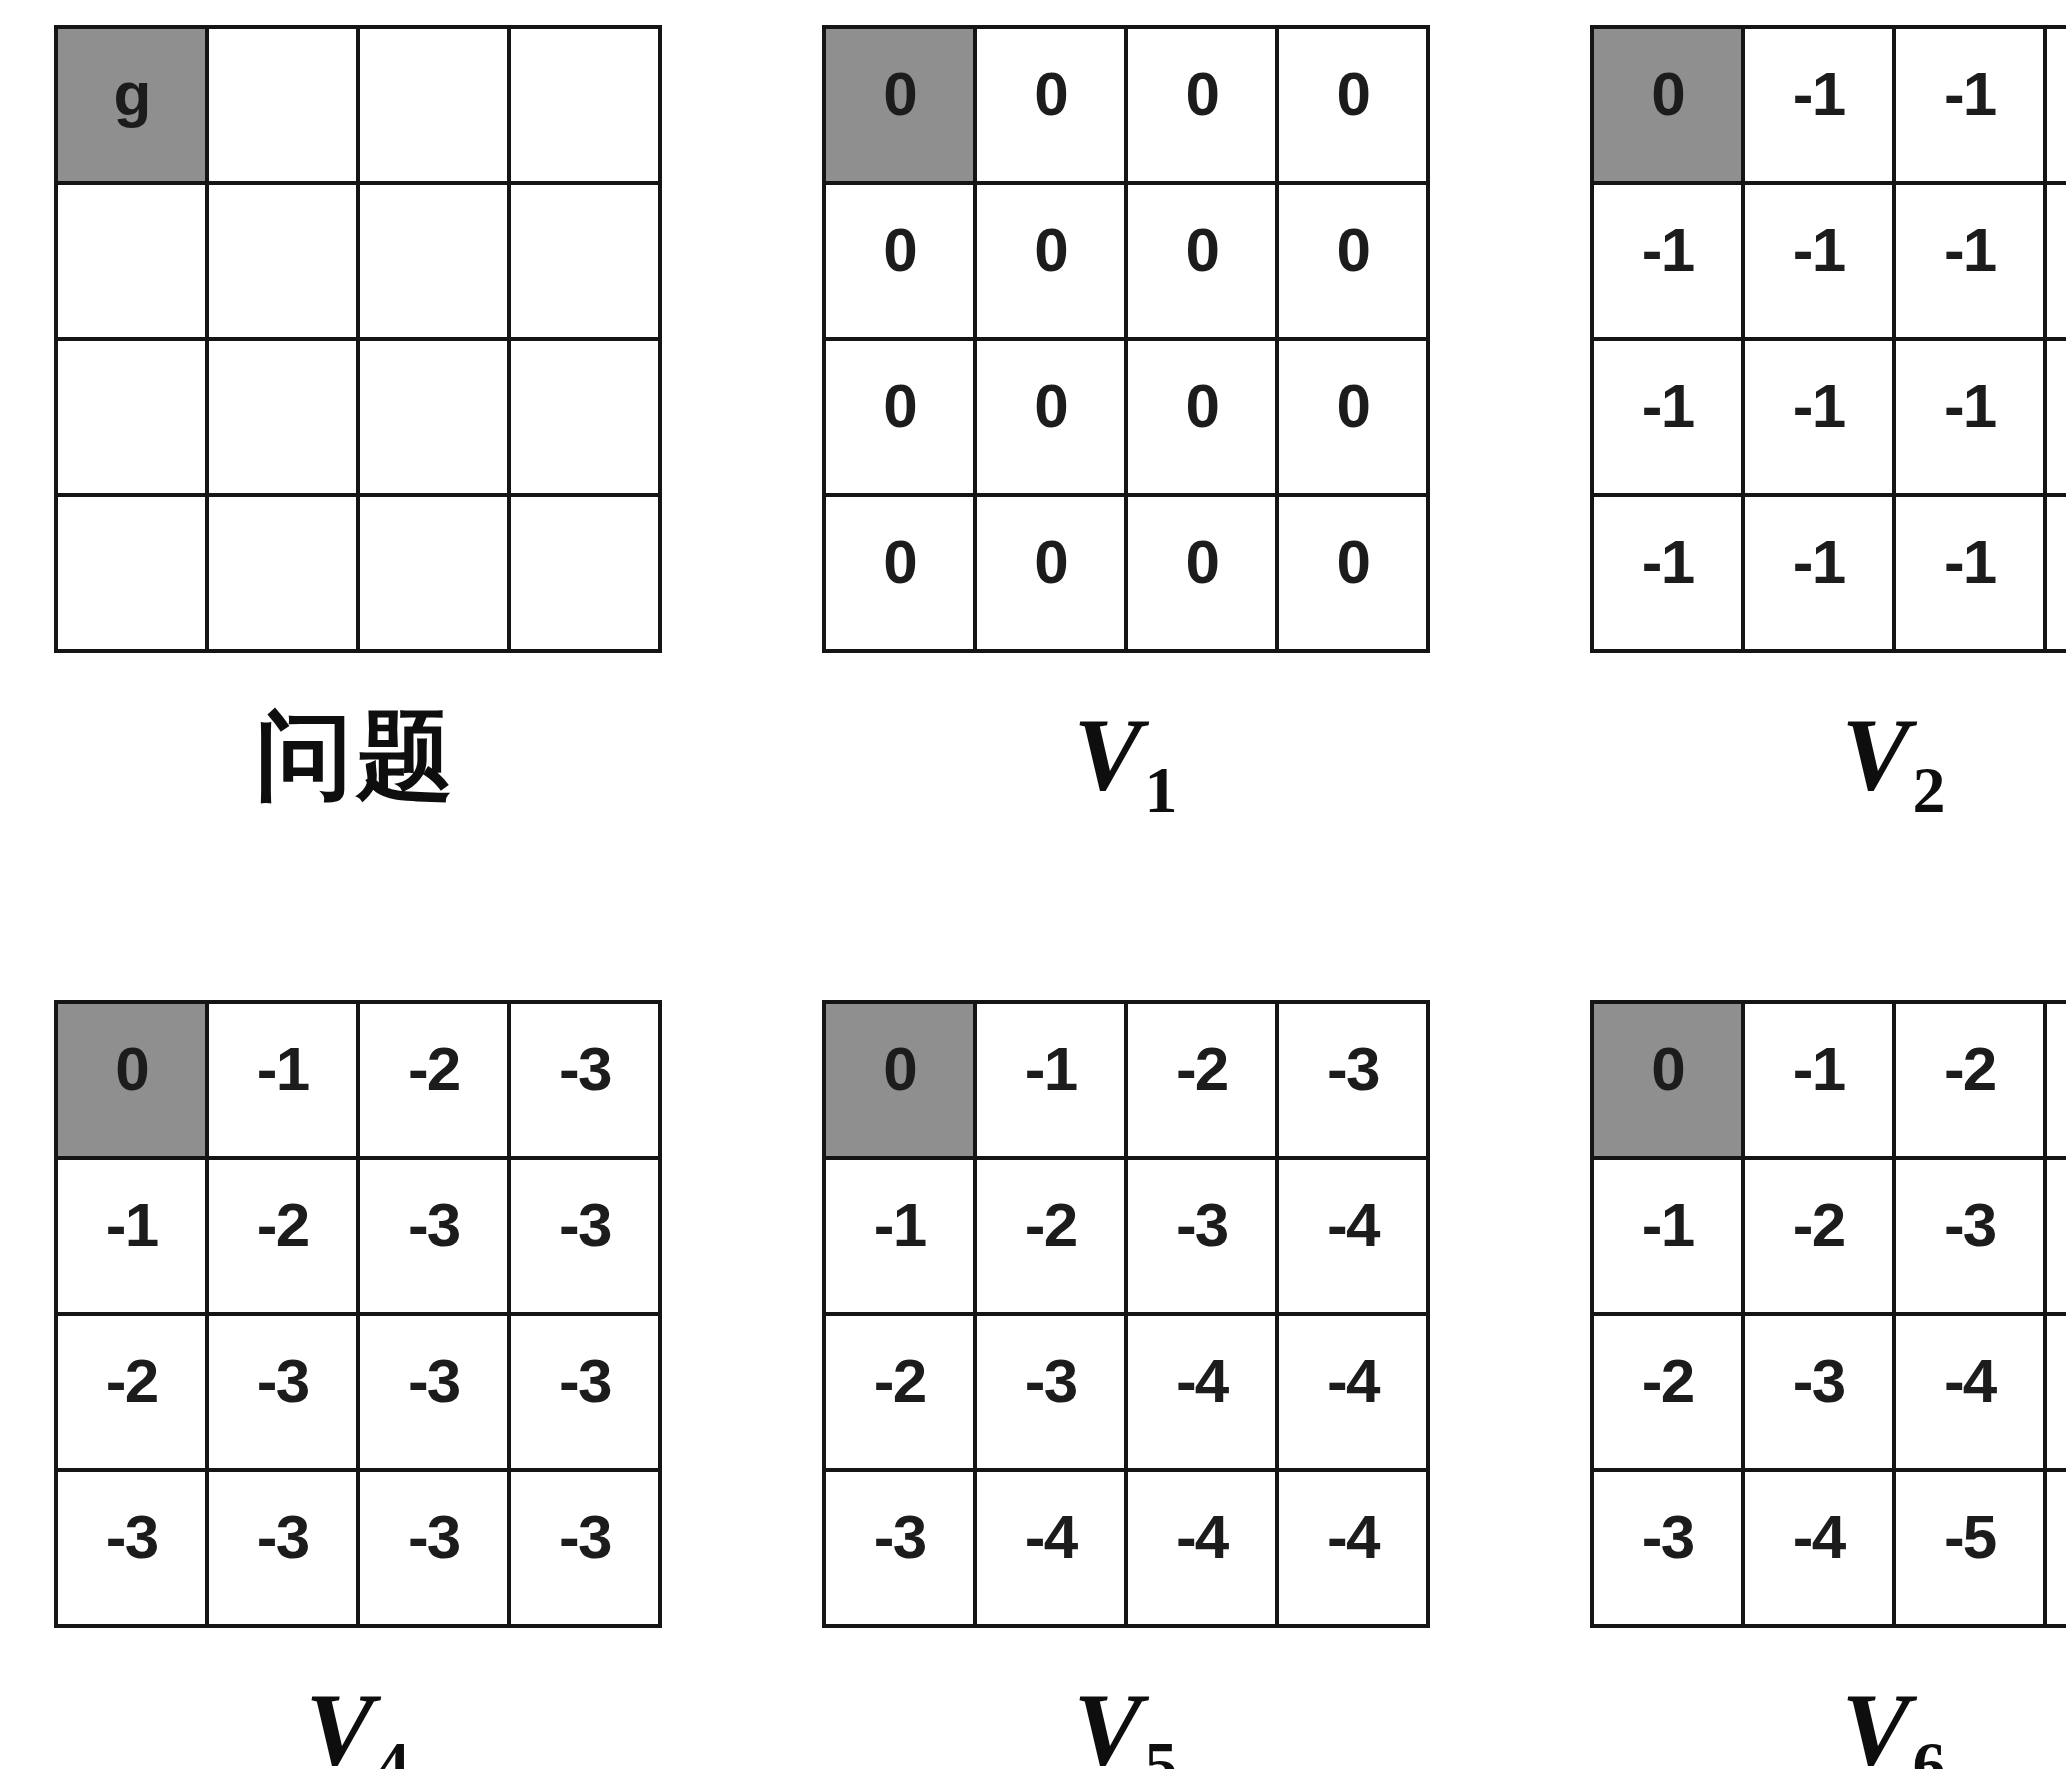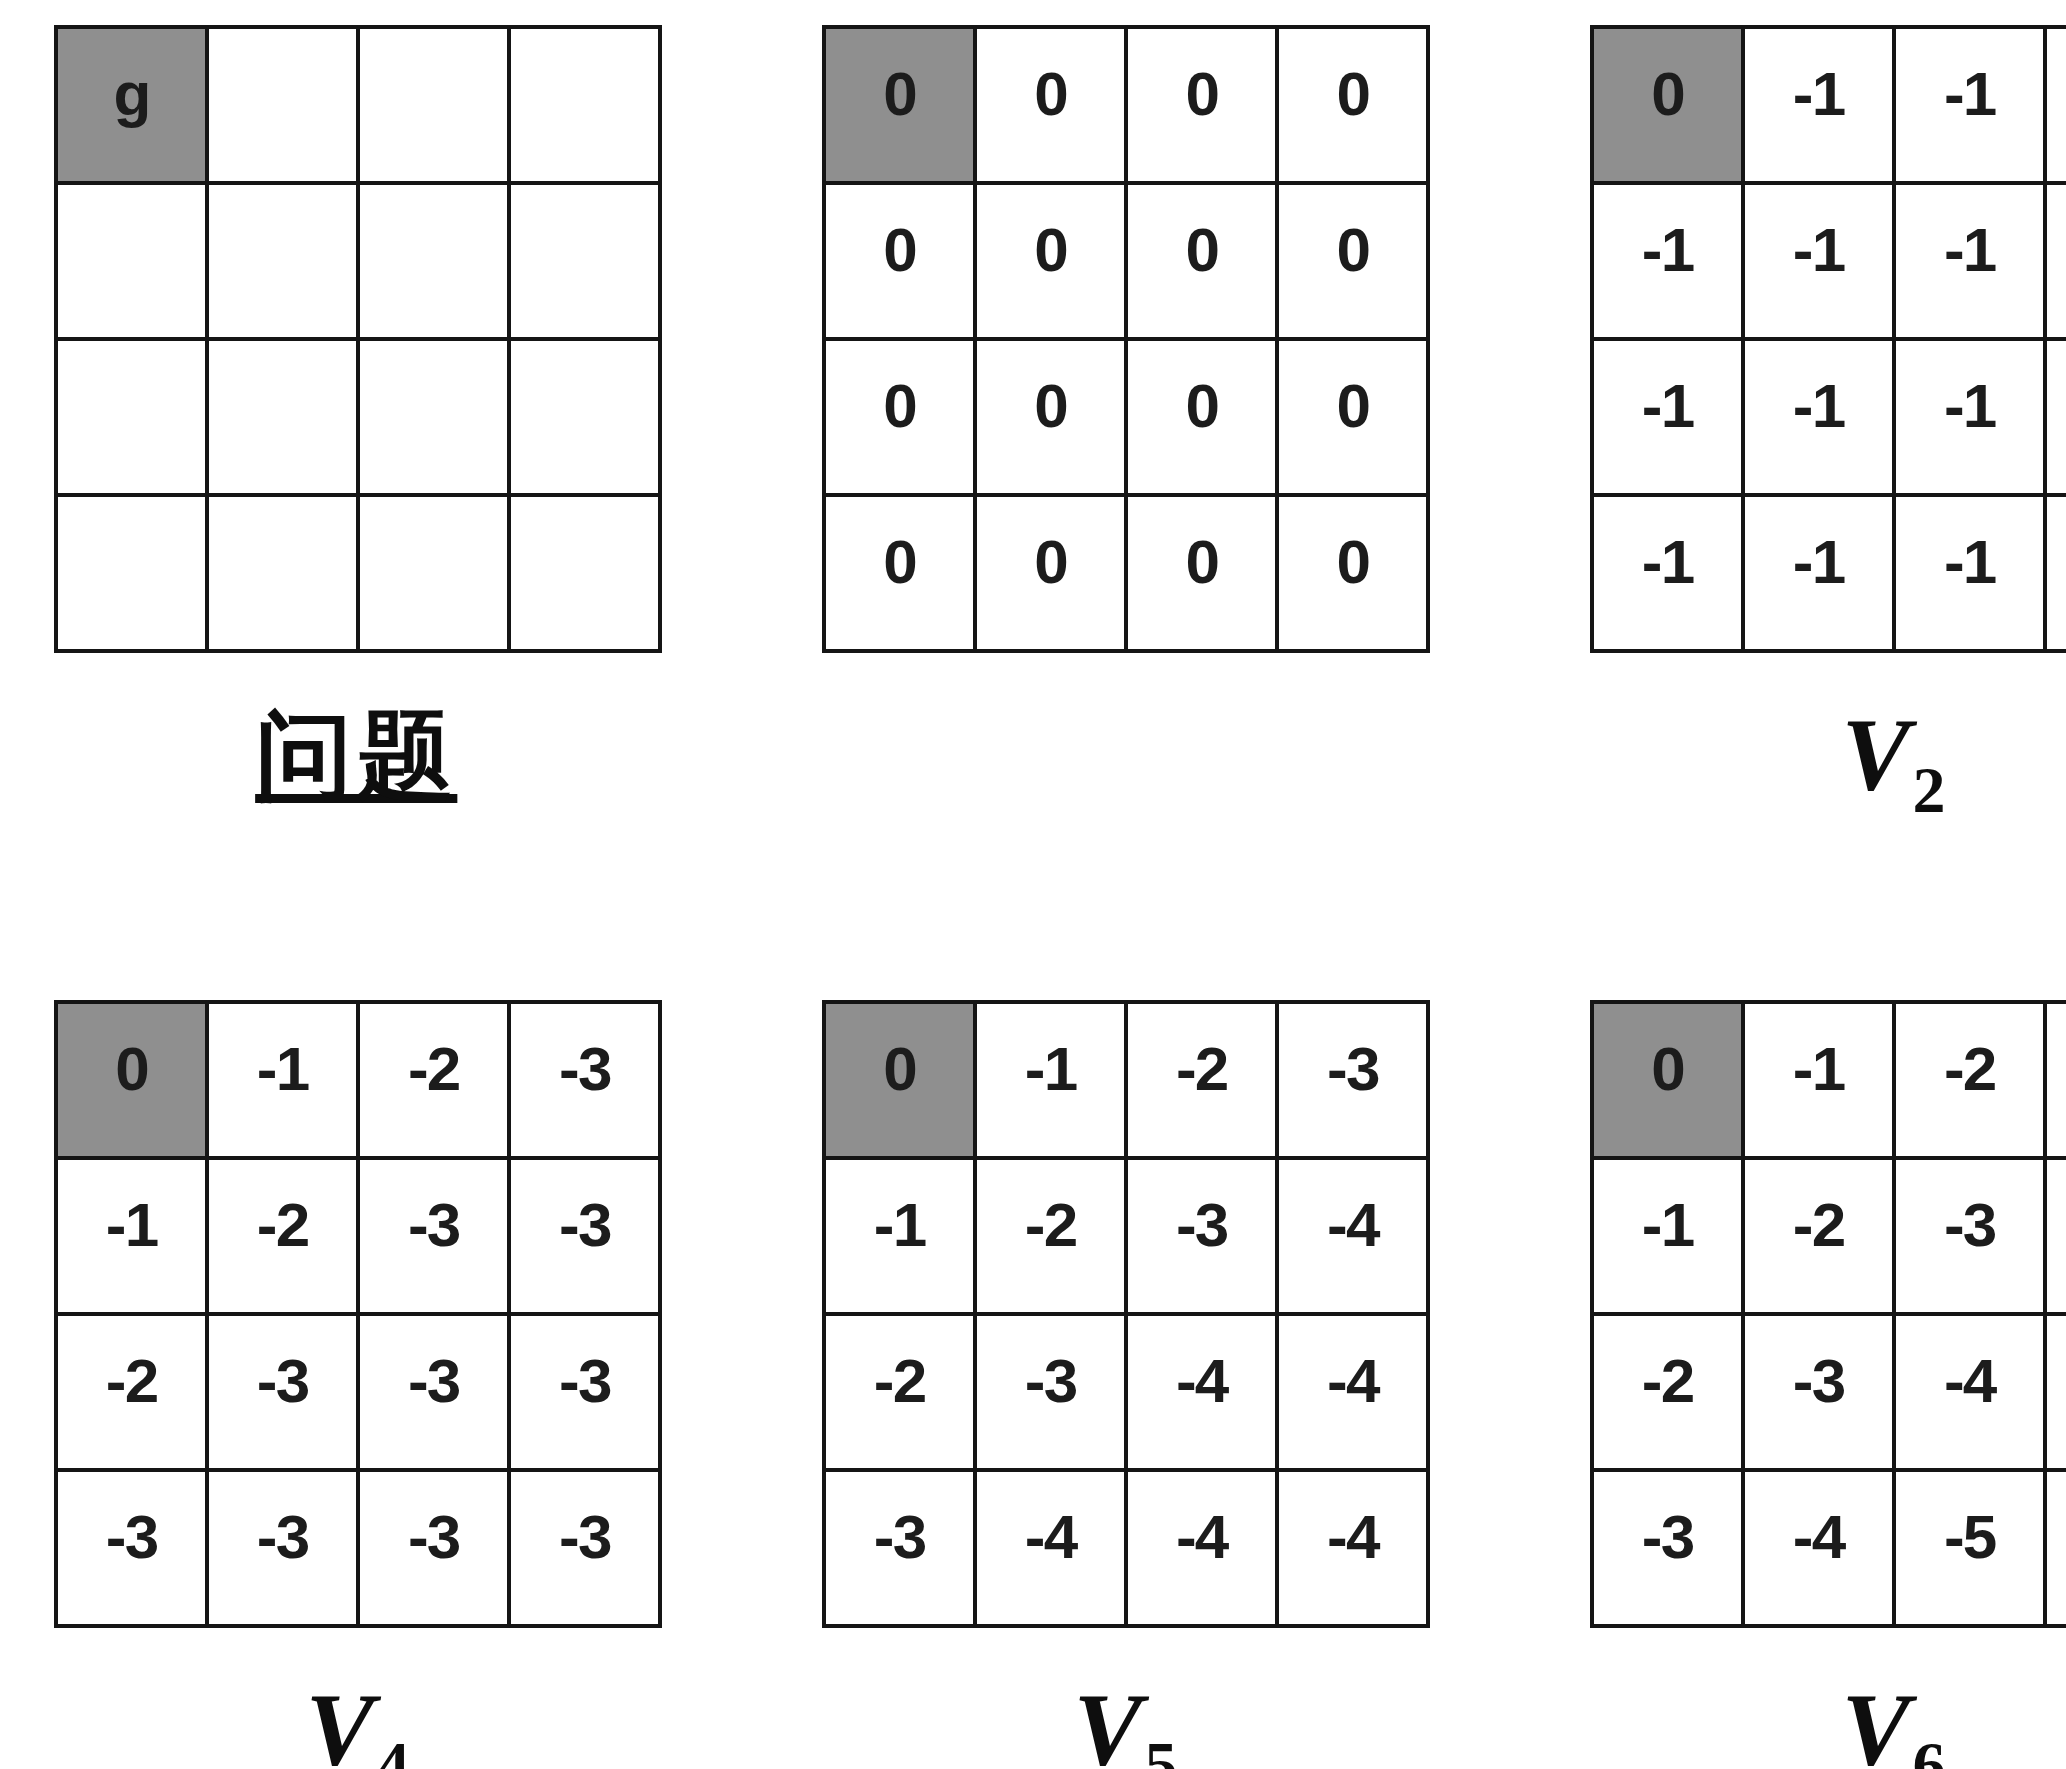--- a/index.html
+++ b/index.html
@@ -50,21 +50,20 @@
     text-align: center;
     color: #0e0e0e;
     height: 124px;
     line-height: 124px;
   }
   .caption .cjk {
     font-family: "Liberation Serif", "DejaVu Serif", serif;
     font-weight: bold;
     font-size: 97px;
     letter-spacing: 4.1px;
-    text-decoration: underline;
   }
   .caption .math {
     font-family: "Liberation Serif", "DejaVu Serif", serif;
     font-weight: bold;
     font-size: 103px;
   }
   .caption .math .base { font-style: italic; }
   .caption .math sub {
     font-style: normal;
     font-size: 66px;
@@ -113,20 +112,24 @@
       <div class="cell">0</div>
       <div class="cell">0</div>
       <div class="cell">0</div>
       <div class="cell">0</div>
       <div class="cell">0</div>
       <div class="cell">0</div>
       <div class="cell">0</div>
       <div class="cell">0</div>
       <div class="cell">0</div>
     </div>
+  <figcaption class="caption">
+    <span class="cjk"></span>
+    <span class="math"><span class="base">V</span><sub>1</sub></span>
+  </figcaption>
 </figure>
 
 <figure class="panel r0 c2">
   <div class="grid">
       <div class="cell goal">0</div>
       <div class="cell">-1</div>
       <div class="cell">-1</div>
       <div class="cell">-1</div>
       <div class="cell">-1</div>
       <div class="cell">-1</div>

